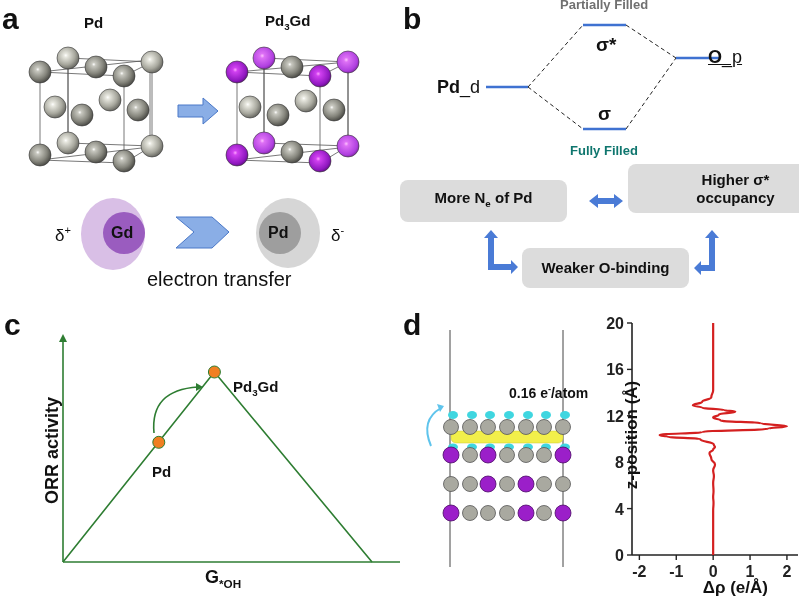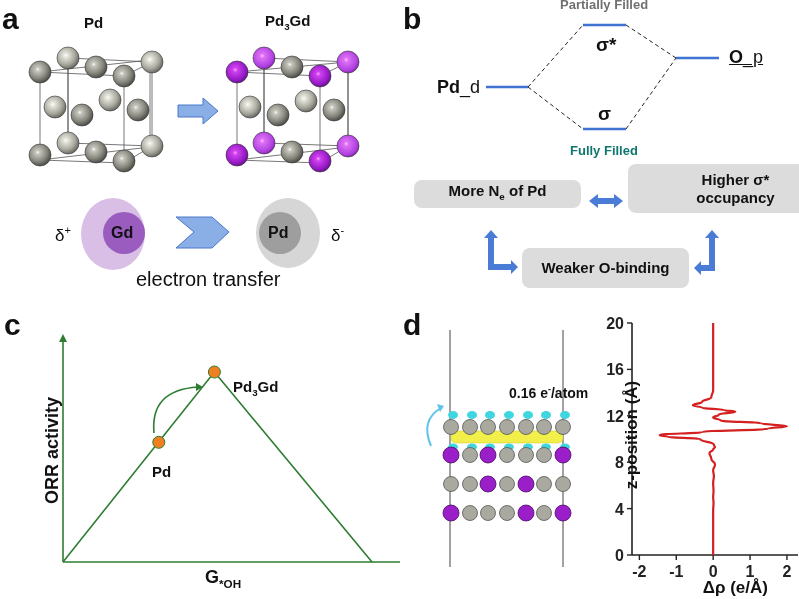--- a/index.html
+++ b/index.html
@@ -117,21 +117,21 @@
 </svg>
 
 <div class="abs bold" style="left:111px;top:224px;font-size:16px;">Gd</div>
 <div class="abs bold" style="left:268px;top:224px;font-size:16px;">Pd</div>
 <div class="abs" style="left:55px;top:224px;font-size:17px;">
   <span>δ</span><sup>+</sup>
 </div>
 <div class="abs" style="left:331px;top:224px;font-size:17px;">
   <span>δ</span><sup>-</sup>
 </div>
-<div class="abs" style="left:136px;top:268px;font-size:20px;">electron transfer</div>
+<div class="abs" style="left:147px;top:268px;font-size:20px;">electron transfer</div>
 
 <div class="abs panel-letter" style="left:403px;top:4px;">b</div>
 <div class="abs bold" style="left:560px;top:-3px;font-size:13px;color:#707070;">Partially Filled</div>
 <div class="abs bold" style="left:570px;top:143px;font-size:13px;color:#0f766e;">Fully Filled</div>
 
 <svg width="799" height="300">
   <g stroke="#222" stroke-width="1" stroke-dasharray="4,3" fill="none">
     <line x1="528" y1="87" x2="583" y2="25"></line>
     <line x1="528" y1="87" x2="583" y2="129"></line>
     <line x1="626" y1="25" x2="676" y2="58"></line>
@@ -143,25 +143,25 @@
     <line x1="583" y1="129" x2="626" y2="129"></line>
     <line x1="676" y1="58" x2="719" y2="58"></line>
   </g>
 </svg>
 
 <div class="abs bold" style="left:596px;top:34px;font-size:19px;">σ*</div>
 <div class="abs bold" style="left:598px;top:103px;font-size:19px;">σ</div>
 <div class="abs" style="left:437px;top:77px;font-size:18px;">
   <span class="bold">Pd</span><span>_d</span>
 </div>
-<div class="abs" style="left:729px;top:47px;font-size:18px;text-decoration:underline;">
+<div class="abs" style="left:708px;top:47px;font-size:18px;text-decoration:underline;">
   <span class="bold">O</span><span>_p</span>
 </div>
 
-<div class="box" style="left:414px;top:180px;width:167px;height:28px;justify-content:center;">
+<div class="box" style="left:400px;top:180px;width:167px;height:42px;justify-content:center;">
   <span><span>More N</span><sub>e</sub><span> of Pd</span></span>
 </div>
 <div class="box" style="left:628px;top:164px;width:167px;height:49px;padding-left:24px;">
   <span><span>Higher σ*</span><br><span>occupancy</span></span>
 </div>
 <div class="box" style="left:522px;top:248px;width:167px;height:40px;">Weaker O-binding</div>
 
 <svg width="799" height="300">
 
   <polygon points="589,201 598,194 598,198 614,198 614,194 623,201 614,208 614,204 598,204 598,208" fill="#4a7bd6"></polygon>

